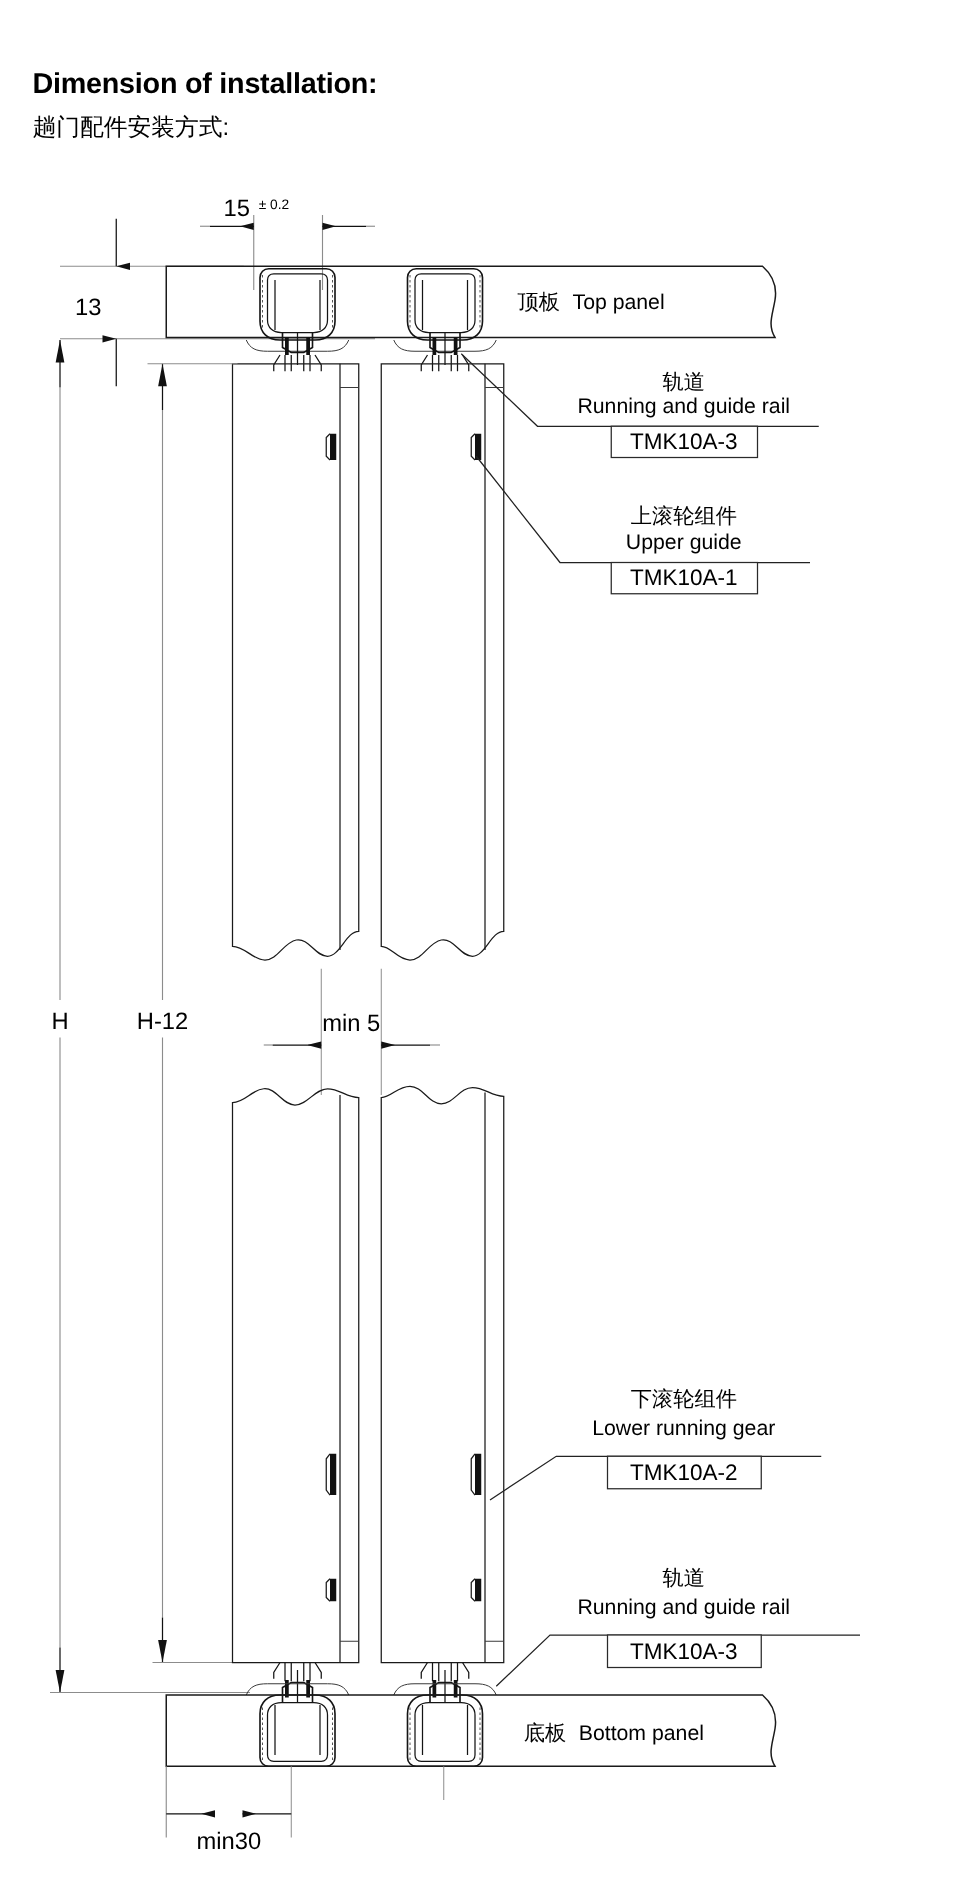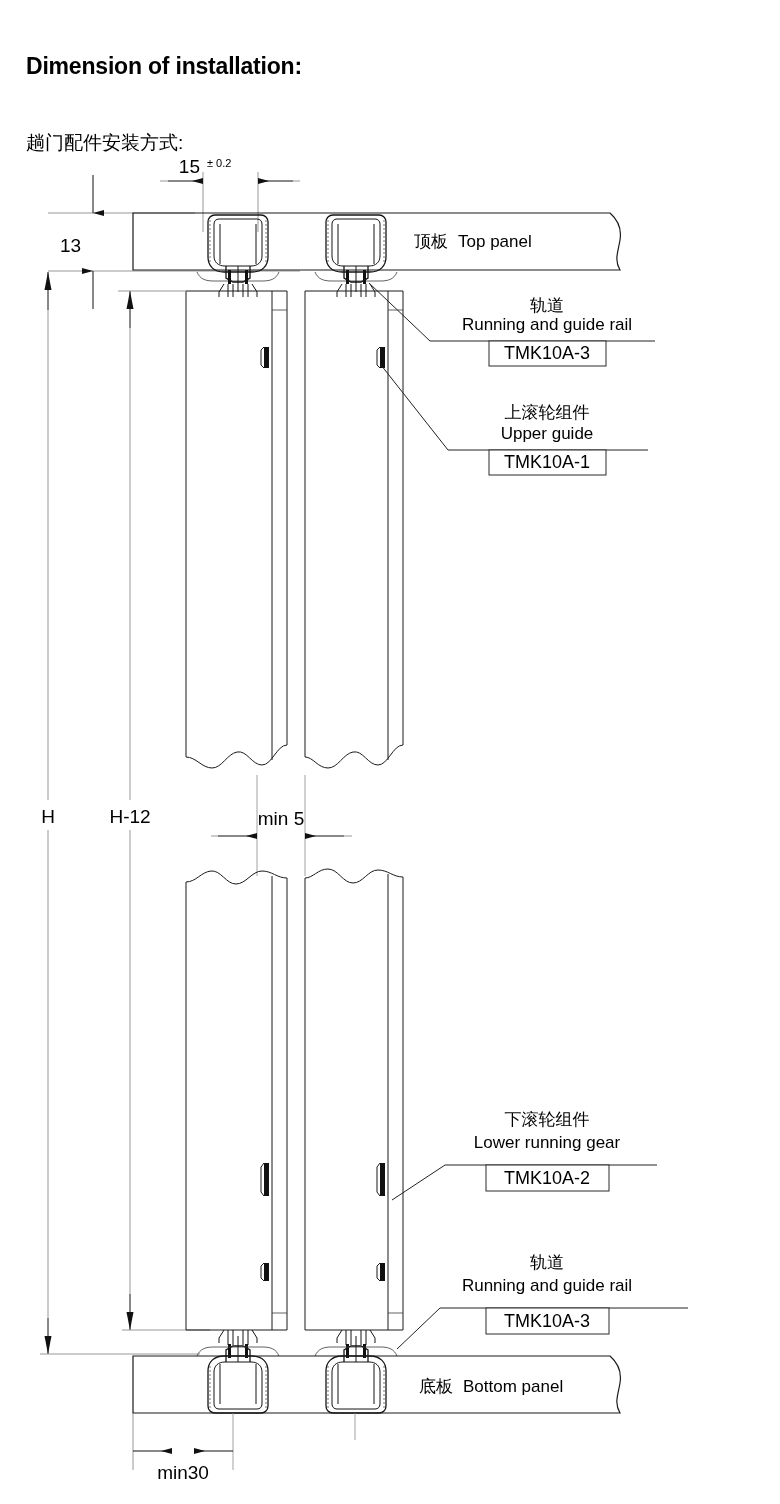--- a/index.html
+++ b/index.html
@@ -33,21 +33,20 @@
     white-space: nowrap;
   }
   .heading-zh {
     position: absolute;
     left: 26px;
     top: 92px;
     font-size: 19px;
     font-weight: normal;
     line-height: 1.2;
     white-space: nowrap;
-    margin-top: 40px;
   }
   svg#drawing {
     position: absolute;
     left: 0;
     top: 0;
     width: 780px;
     height: 1504px;
   }
   svg text {
     font-family: "Liberation Sans", "DejaVu Sans", sans-serif;

